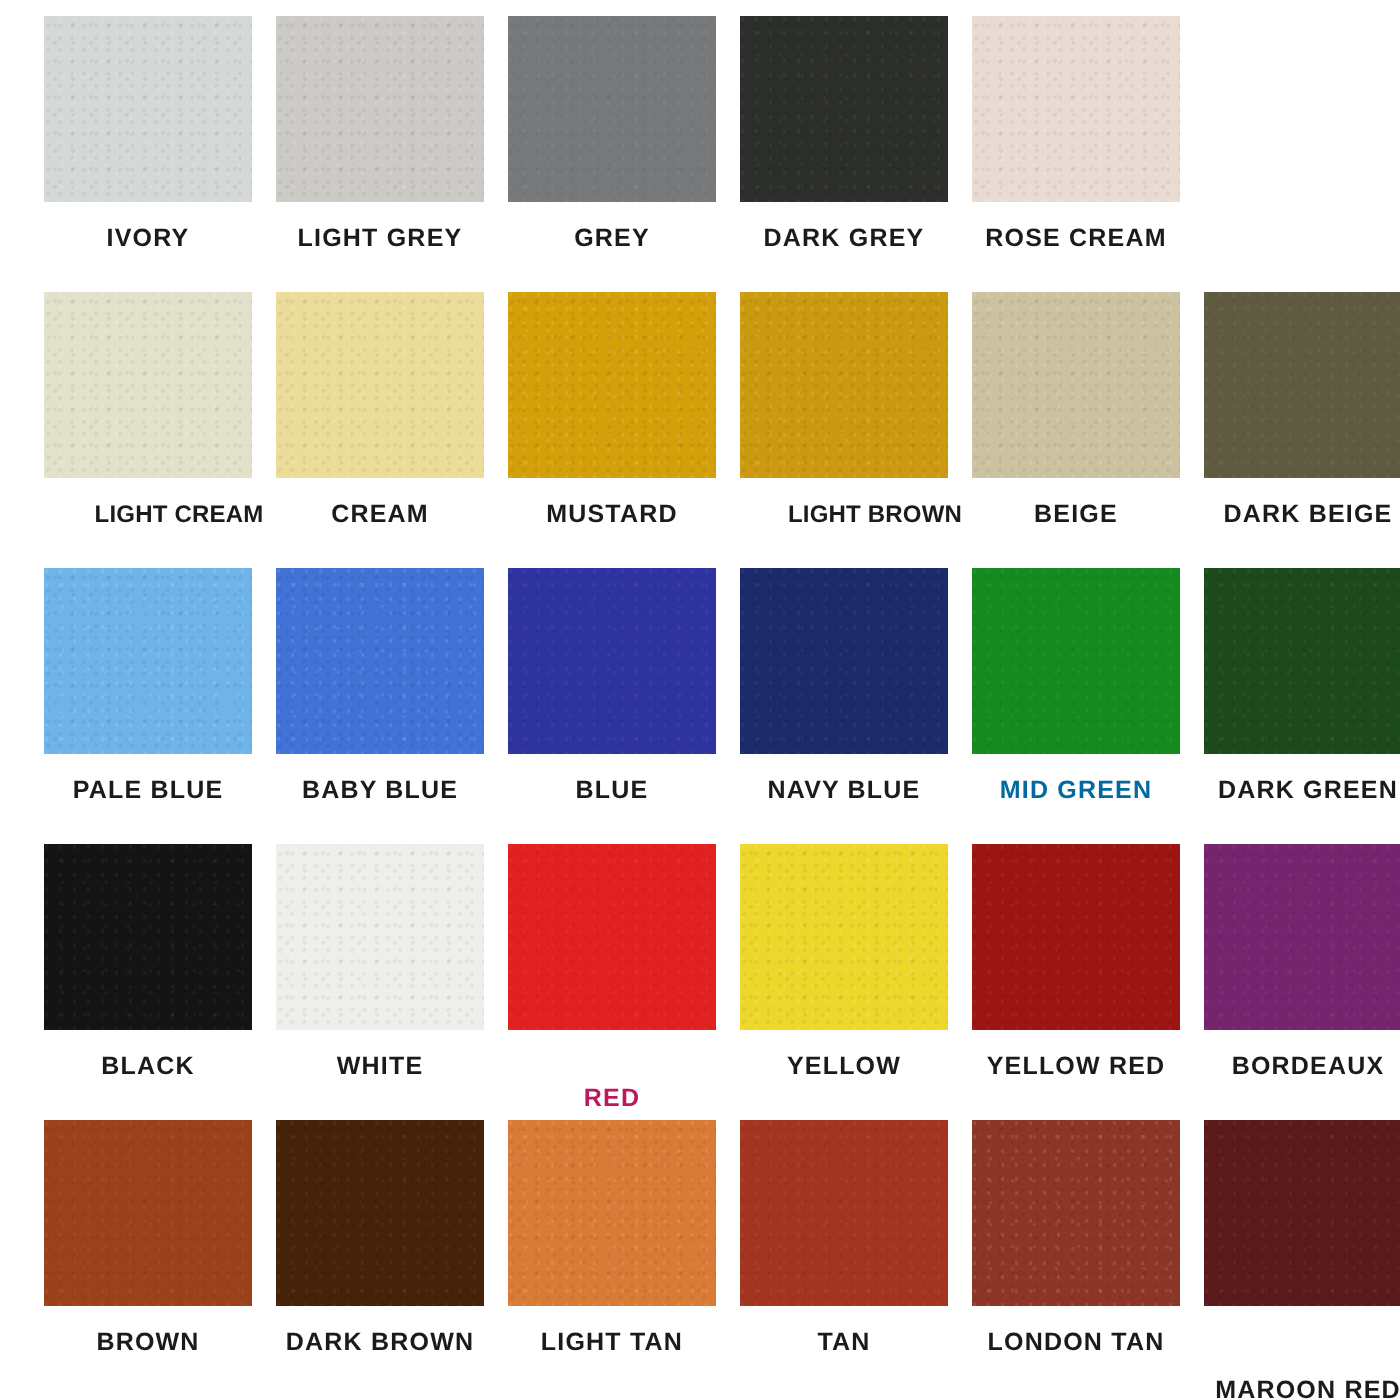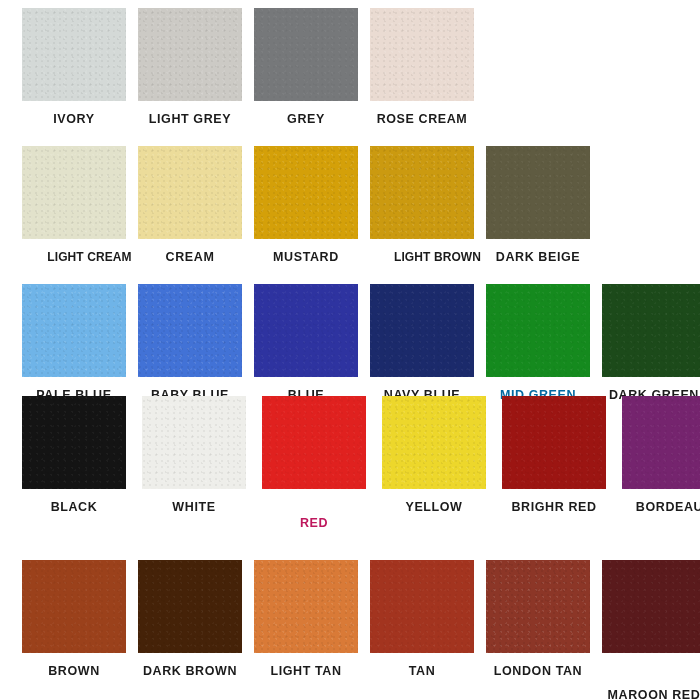--- a/index.html
+++ b/index.html
@@ -82,20 +82,24 @@
       </div>
       <div class="swatch-cell">
         <div class="swatch-chip grain-strong" style="background: rgb(204, 202, 197);"></div>
         <div class="swatch-label" style="color: rgb(27, 27, 27);">LIGHT GREY</div>
       </div>
       <div class="swatch-cell">
         <div class="swatch-chip grain-soft" style="background: rgb(118, 120, 122);"></div>
         <div class="swatch-label" style="color: rgb(27, 27, 27);">GREY</div>
       </div>
       <div class="swatch-cell">
+        <div class="swatch-chip grain-soft" style="background: rgb(44, 46, 43);"></div>
+        <div class="swatch-label" style="color: rgb(27, 27, 27);">DARK GREY</div>
+      </div>
+      <div class="swatch-cell">
         <div class="swatch-chip grain-strong" style="background: rgb(234, 219, 210);"></div>
         <div class="swatch-label" style="color: rgb(27, 27, 27);">ROSE CREAM</div>
       </div>
     </div>
     <div class="swatch-row" style="top: 146px;">
       <div class="swatch-cell">
         <div class="swatch-chip grain-strong" style="background: rgb(226, 226, 203);"></div>
         <div class="swatch-label tight" style="color: rgb(27, 27, 27);">LIGHT CREAM</div>
       </div>
       <div class="swatch-cell">
@@ -104,20 +108,24 @@
       </div>
       <div class="swatch-cell">
         <div class="swatch-chip grain-strong" style="background: rgb(212, 160, 9);"></div>
         <div class="swatch-label" style="color: rgb(27, 27, 27);">MUSTARD</div>
       </div>
       <div class="swatch-cell">
         <div class="swatch-chip grain-strong" style="background: rgb(203, 154, 16);"></div>
         <div class="swatch-label tight" style="color: rgb(27, 27, 27);">LIGHT BROWN</div>
       </div>
       <div class="swatch-cell">
+        <div class="swatch-chip grain-strong" style="background: rgb(205, 194, 160);"></div>
+        <div class="swatch-label" style="color: rgb(27, 27, 27);">BEIGE</div>
+      </div>
+      <div class="swatch-cell">
         <div class="swatch-chip grain-soft" style="background: rgb(95, 91, 65);"></div>
         <div class="swatch-label" style="color: rgb(27, 27, 27);">DARK BEIGE</div>
       </div>
     </div>
     <div class="swatch-row" style="top: 284px;">
       <div class="swatch-cell">
         <div class="swatch-chip grain-strong" style="background: rgb(111, 180, 232);"></div>
         <div class="swatch-label" style="color: rgb(27, 27, 27);">PALE BLUE</div>
       </div>
       <div class="swatch-cell">
@@ -134,40 +142,40 @@
       </div>
       <div class="swatch-cell">
         <div class="swatch-chip grain-soft" style="background: rgb(21, 138, 30);"></div>
         <div class="swatch-label" style="color: #0369a1; text-align: right;">MID GREEN</div>
       </div>
       <div class="swatch-cell">
         <div class="swatch-chip grain-soft" style="background: rgb(28, 74, 26);"></div>
         <div class="swatch-label" style="color: rgb(27, 27, 27);">DARK GREEN</div>
       </div>
     </div>
-    <div class="swatch-row" style="top: 396px; gap: 16px;">
+    <div class="swatch-row" style="top: 422px;">
       <div class="swatch-cell">
         <div class="swatch-chip grain-soft" style="background: rgb(20, 20, 20);"></div>
         <div class="swatch-label" style="color: rgb(27, 27, 27);">BLACK</div>
       </div>
       <div class="swatch-cell">
         <div class="swatch-chip grain-strong" style="background: rgb(238, 238, 234);"></div>
         <div class="swatch-label" style="color: rgb(27, 27, 27);">WHITE</div>
       </div>
       <div class="swatch-cell">
         <div class="swatch-chip grain-soft" style="background: rgb(224, 33, 31);"></div>
         <div class="swatch-label" style="color: #be185d; margin-top: 28px;">RED</div>
       </div>
       <div class="swatch-cell">
         <div class="swatch-chip grain-strong" style="background: rgb(237, 215, 43);"></div>
         <div class="swatch-label" style="color: rgb(27, 27, 27);">YELLOW</div>
       </div>
       <div class="swatch-cell">
         <div class="swatch-chip grain-soft" style="background: rgb(156, 21, 18);"></div>
-        <div class="swatch-label" style="color: rgb(27, 27, 27);">BRIGHR RED</div>
+        <div class="swatch-label" style="color: rgb(27, 27, 27);">YELLOW RED</div>
       </div>
       <div class="swatch-cell">
         <div class="swatch-chip grain-soft" style="background: rgb(117, 36, 110);"></div>
         <div class="swatch-label" style="color: rgb(27, 27, 27);">BORDEAUX</div>
       </div>
     </div>
     <div class="swatch-row" style="top: 560px;">
       <div class="swatch-cell">
         <div class="swatch-chip grain-soft" style="background: rgb(155, 65, 27);"></div>
         <div class="swatch-label" style="color: rgb(27, 27, 27);">BROWN</div>

